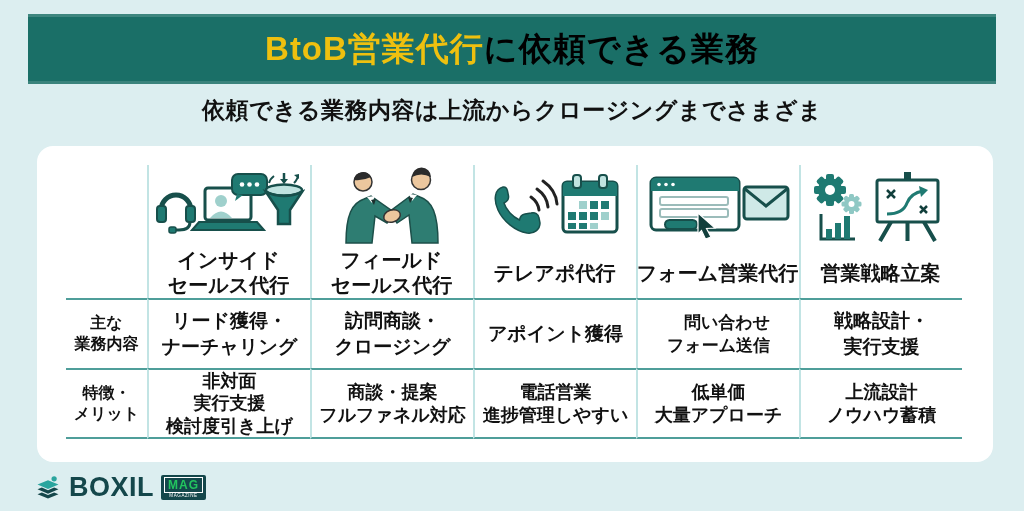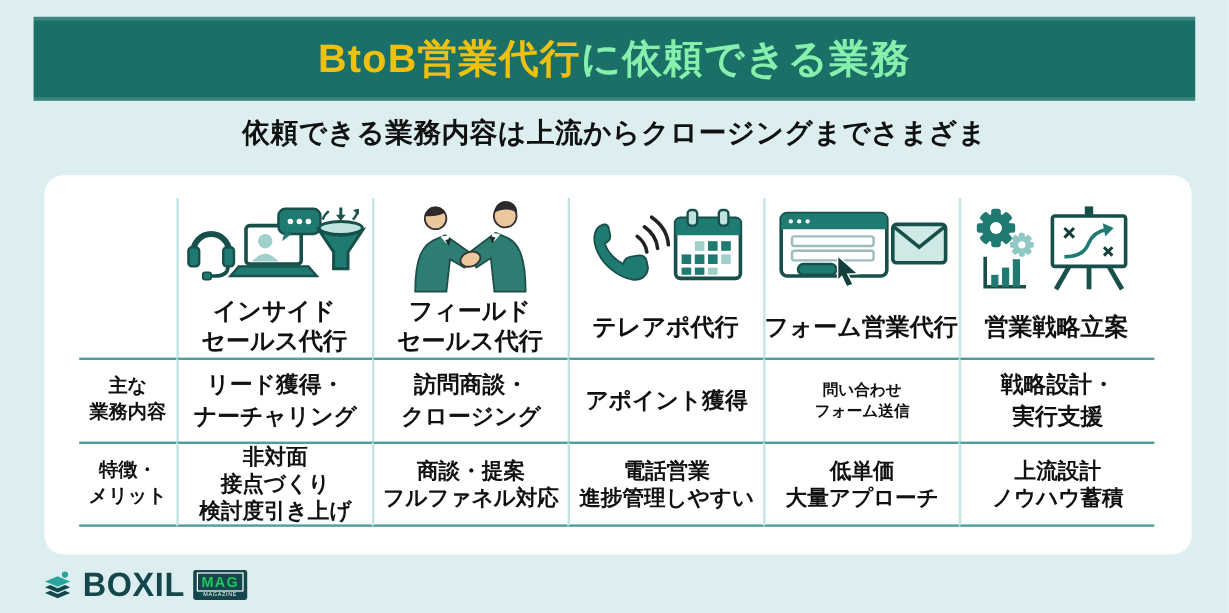--- a/index.html
+++ b/index.html
@@ -11,21 +11,21 @@
   html,body{width:1024px;height:511px;}
   body{font-family:"Liberation Sans","DejaVu Sans",sans-serif;background:var(--bg);position:relative;overflow:hidden;}
   .stage{position:absolute;inset:0;width:1024px;height:511px;}
 
   
   .banner{position:absolute;left:28px;top:14px;width:968px;height:70px;background:var(--banner);
     display:flex;align-items:center;justify-content:center;
     box-shadow:inset 0 3px 0 rgba(255,255,255,.16), inset 0 -3px 0 rgba(255,255,255,.14);}
   .banner h1{font-size:33px;font-weight:800;letter-spacing:1px;white-space:nowrap;}
   .banner .hl{color:var(--highlight);}
-  .banner .rest{color:#86efac;}
+  .banner .rest{color:#000000;}
 
   
   .subtitle{position:absolute;left:0;top:95px;width:1024px;text-align:center;
     font-size:23px;font-weight:800;color:var(--ink);letter-spacing:.5px;}
 
   
   .card{position:absolute;left:37px;top:146px;width:956px;height:316px;background:var(--card);border-radius:16px;}
   .grid{position:absolute;left:6px;top:1px;display:grid;
     grid-template-columns:81px repeat(5,163px);
     grid-template-rows:151px 70px 71px;margin-left:23px;}
@@ -234,29 +234,29 @@
         <div class="cname">営業戦略立案</div>
       </div>
 
       <div class="rlabel row-main">主な
 業務内容</div>
       <div class="cell row-main" style="font-size:19px;">リード獲得・
 ナーチャリング</div>
       <div class="cell row-main" style="font-size:19px;">訪問商談・
 クロージング</div>
       <div class="cell row-main" style="font-size:19px;">アポイント獲得</div>
-      <div class="cell row-main" style="font-size:13px;">問い合わせ
+      <div class="cell row-main" style="font-size:17px;text-align:right;">問い合わせ
 フォーム送信</div>
       <div class="cell row-main" style="font-size:19px;">戦略設計・
 実行支援</div>
 
       <div class="rlabel bb">特徴・
 メリット</div>
       <div class="cell bb" style="font-size:18px;line-height:1.24;">非対面
-接点づくり
+実行支援
 検討度引き上げ</div>
       <div class="cell bb" style="font-size:18px;line-height:1.24;">商談・提案
 フルファネル対応</div>
       <div class="cell bb" style="font-size:18px;line-height:1.24;">電話営業
 進捗管理しやすい</div>
       <div class="cell bb" style="font-size:18px;line-height:1.24;">低単価
 大量アプローチ</div>
       <div class="cell bb" style="font-size:18px;line-height:1.24;text-align:center;">上流設計
 ノウハウ蓄積</div>
 

